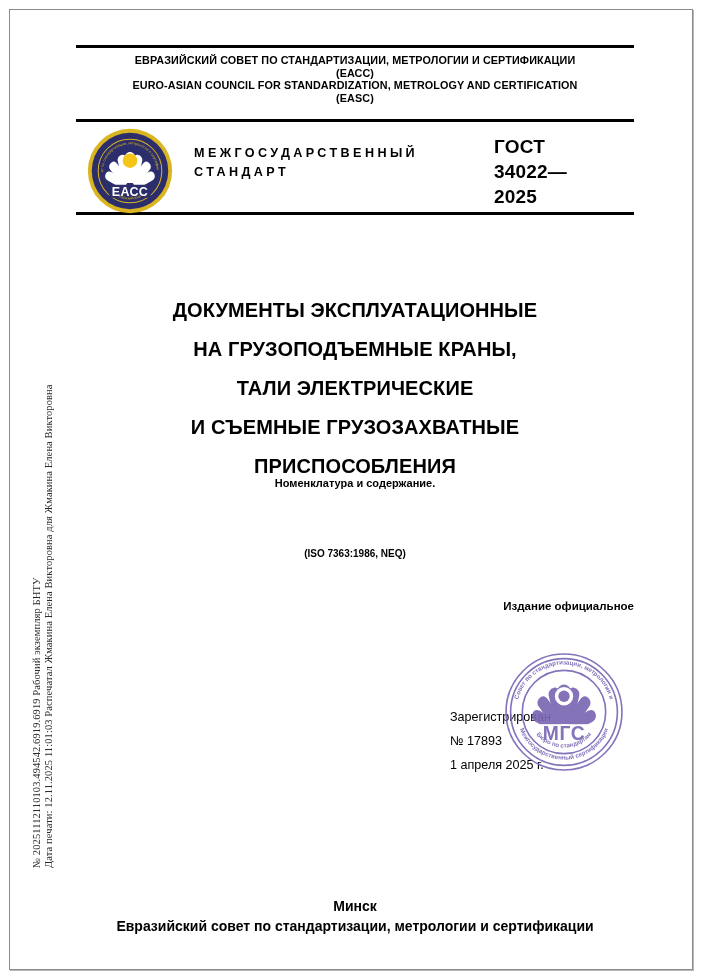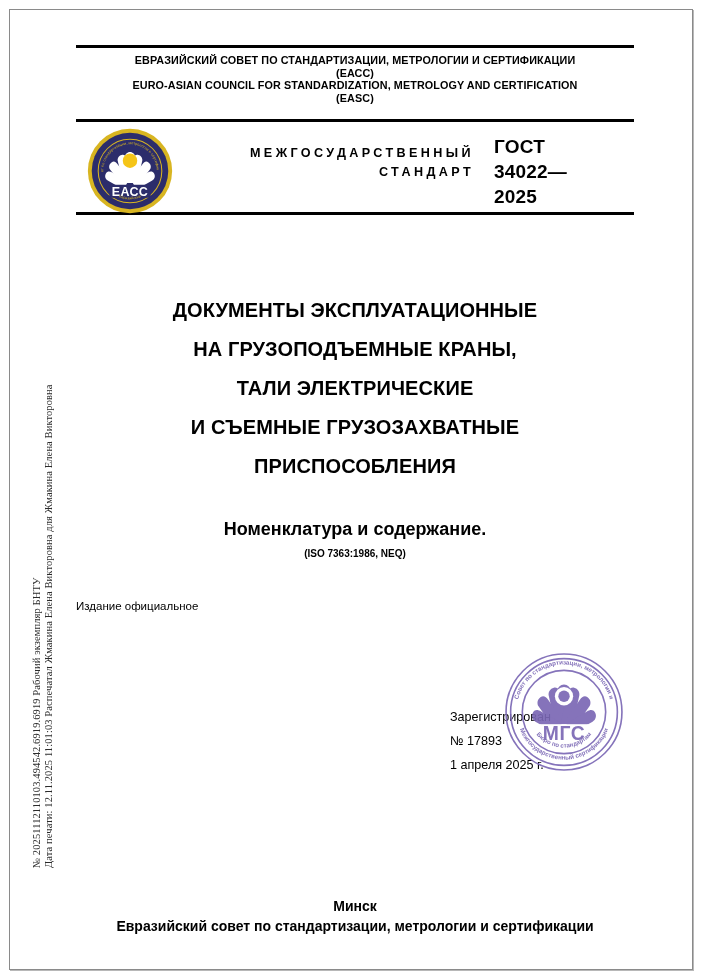--- a/index.html
+++ b/index.html
@@ -102,21 +102,21 @@
     left: 11px;
     top: 6px;
     width: 86px;
     height: 86px;
   }
   #std-label {
     position: absolute;
     left: 118px;
     top: 22px;
     width: 280px;
-    text-align: right;
+    text-align: left;
     font-size: 12.6px;
     font-weight: bold;
     line-height: 19px;
     letter-spacing: 3.4px;
   }
   #gost-number {
     position: absolute;
     left: 418px;
     top: 12px;
     font-size: 19px;
@@ -139,44 +139,43 @@
     margin-top: 22px;
   }
   #doc-title div { white-space: nowrap; }
 
   #doc-subtitle {
     position: absolute;
     top: 470px;
     left: 0;
     width: 100%;
     text-align: center;
-    font-size: 18px;
+    font-size: 11px;
     font-weight: bold;
     line-height: 27px;
-    margin-top: 46px;
   }
 
   #iso-ref {
     position: absolute;
     top: 548px;
     left: 0;
     width: 100%;
     text-align: center;
     font-size: 10px;
     font-weight: bold;
   }
 
   #official-edition {
     position: absolute;
     top: 600px;
     left: 0;
     width: 100%;
-    text-align: left;
+    text-align: right;
     font-size: 11.5px;
-    font-weight: normal;
+    font-weight: bold;
   }
 
   
   #registration {
     position: absolute;
     top: 705px;
     left: 374px;
     font-size: 12.6px;
     line-height: 24px;
     white-space: nowrap;

